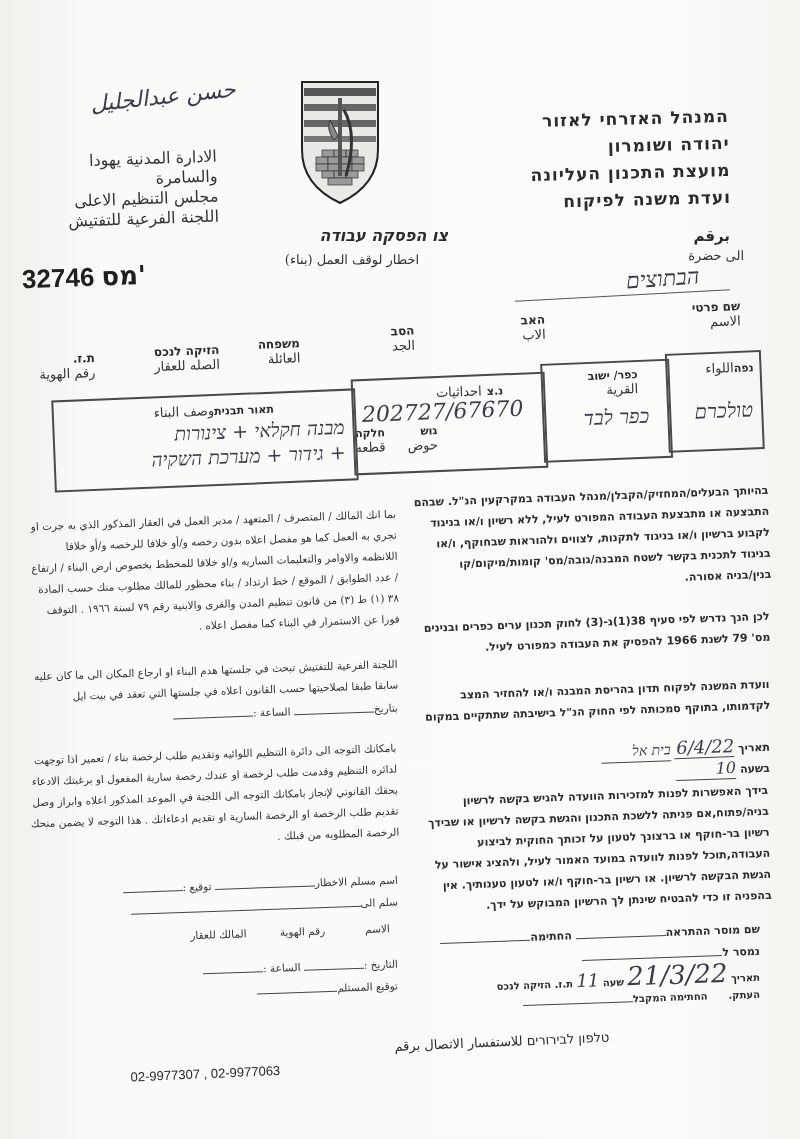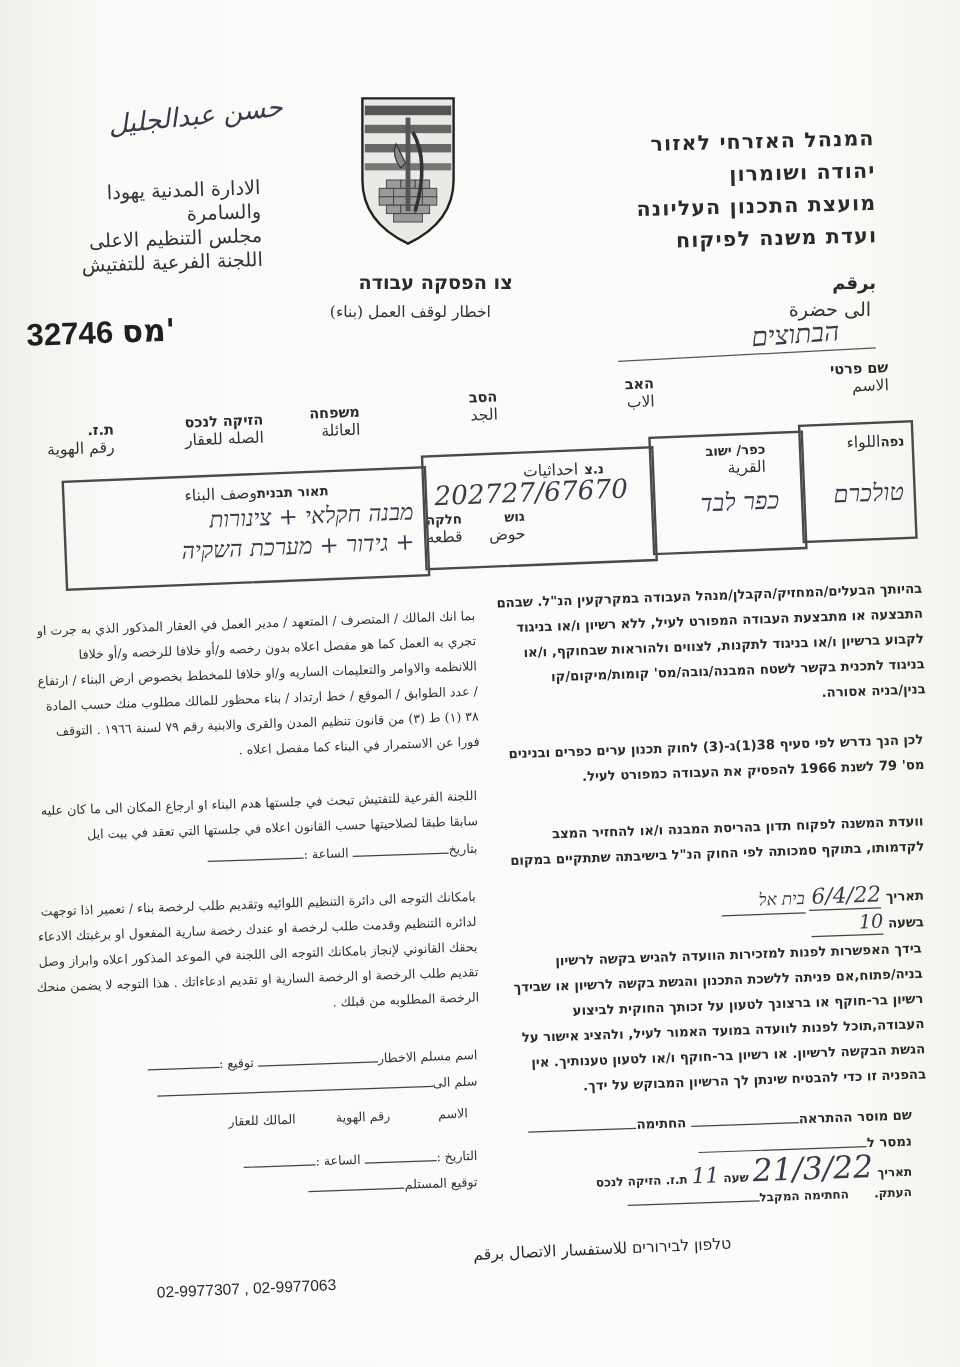--- a/index.html
+++ b/index.html
@@ -16,27 +16,27 @@
   .ar  { font-family:"DejaVu Serif", serif; color:#333; }
   .hand { font-family:"DejaVu Serif", serif; font-style:italic; color:#3a3a4a; }
 
   
   .hdr-he { right:70px; top:106px; width:240px; font-size:17px; line-height:27px; letter-spacing:1px; transform:rotate(-1.5deg); }
   .hdr-ar { left:18px; top:150px; width:200px; font-size:16px; line-height:20px; transform:rotate(-2deg); }
   .sig-top { left:90px; top:84px; font-size:22px; transform:rotate(-6deg); }
 
   .emblem { left:300px; top:80px; width:80px; height:125px; }
   .title-he { left:278px; top:226px; width:170px; font-size:16px; text-align:center; }
-  .title-ar { left:252px; top:252px; width:180px; font-size:13px; text-align:center; }
+  .title-ar { left:262px; top:252px; width:180px; font-size:13px; text-align:center; }
 
   .doc-no { left:22px; top:262px; font-size:26px; font-weight:bold; font-family:"Liberation Sans", sans-serif; color:#1f1f1f; transform:rotate(-2deg); }
   .doc-no .lbl { font-family:"DejaVu Sans", sans-serif; }
 
   .to-he { right:70px; top:227px; font-size:15px; }
-  .to-ar { right:74px; top:248px; font-size:16px; }
+  .to-ar { right:56px; top:248px; font-size:13px; }
   .to-hand { right:100px; top:266px; font-size:22px; transform:rotate(-4deg); }
   .to-line { right:70px; top:295px; width:215px; border-top:1.5px solid #555; transform:rotate(-3deg); }
 
   
   .pd { transform:rotate(-2.2deg); }
   .pd .he { font-size:12px; font-weight:bold; }
   .pd .ar { font-size:13px; }
 
   
   .tbl { left:34px; top:380px; width:728px; height:100px; transform:rotate(-2.3deg); transform-origin:right top; }
@@ -89,21 +89,21 @@
           <rect x="34" y="91" width="12" height="7"></rect>
           <rect x="46" y="91" width="12" height="7"></rect>
         <rect x="28" y="98" width="24" height="7"></rect>
       </g>
       <path d="M38,18 L42,18 L42,96 L38,96 Z" fill="#555"></path>
       <path d="M44,30 Q58,55 46,96" stroke="#333" stroke-width="3" fill="none"></path>
       <path d="M30,40 Q26,50 34,60 L38,56 Z" fill="#888" stroke="#333"></path>
     </svg>
   </div>
 
-  <div class="abs heb title-he rtl" style="text-align:center;">צו הפסקה עבודה</div>
+  <div class="abs heb title-he rtl" style="text-align:right;font-style:italic;">צו הפסקה עבודה</div>
   <div class="abs ar title-ar rtl" style="text-align:center;">اخطار لوقف العمل (بناء)</div>
 
   <div class="abs rtl heb hdr-he">
     <div>המנהל האזרחי לאזור</div>
     <div>יהודה ושומרון</div>
     <div>מועצת התכנון העליונה</div>
     <div>ועדת משנה לפיקוח</div>
   </div>
 
   <div class="abs doc-no">

